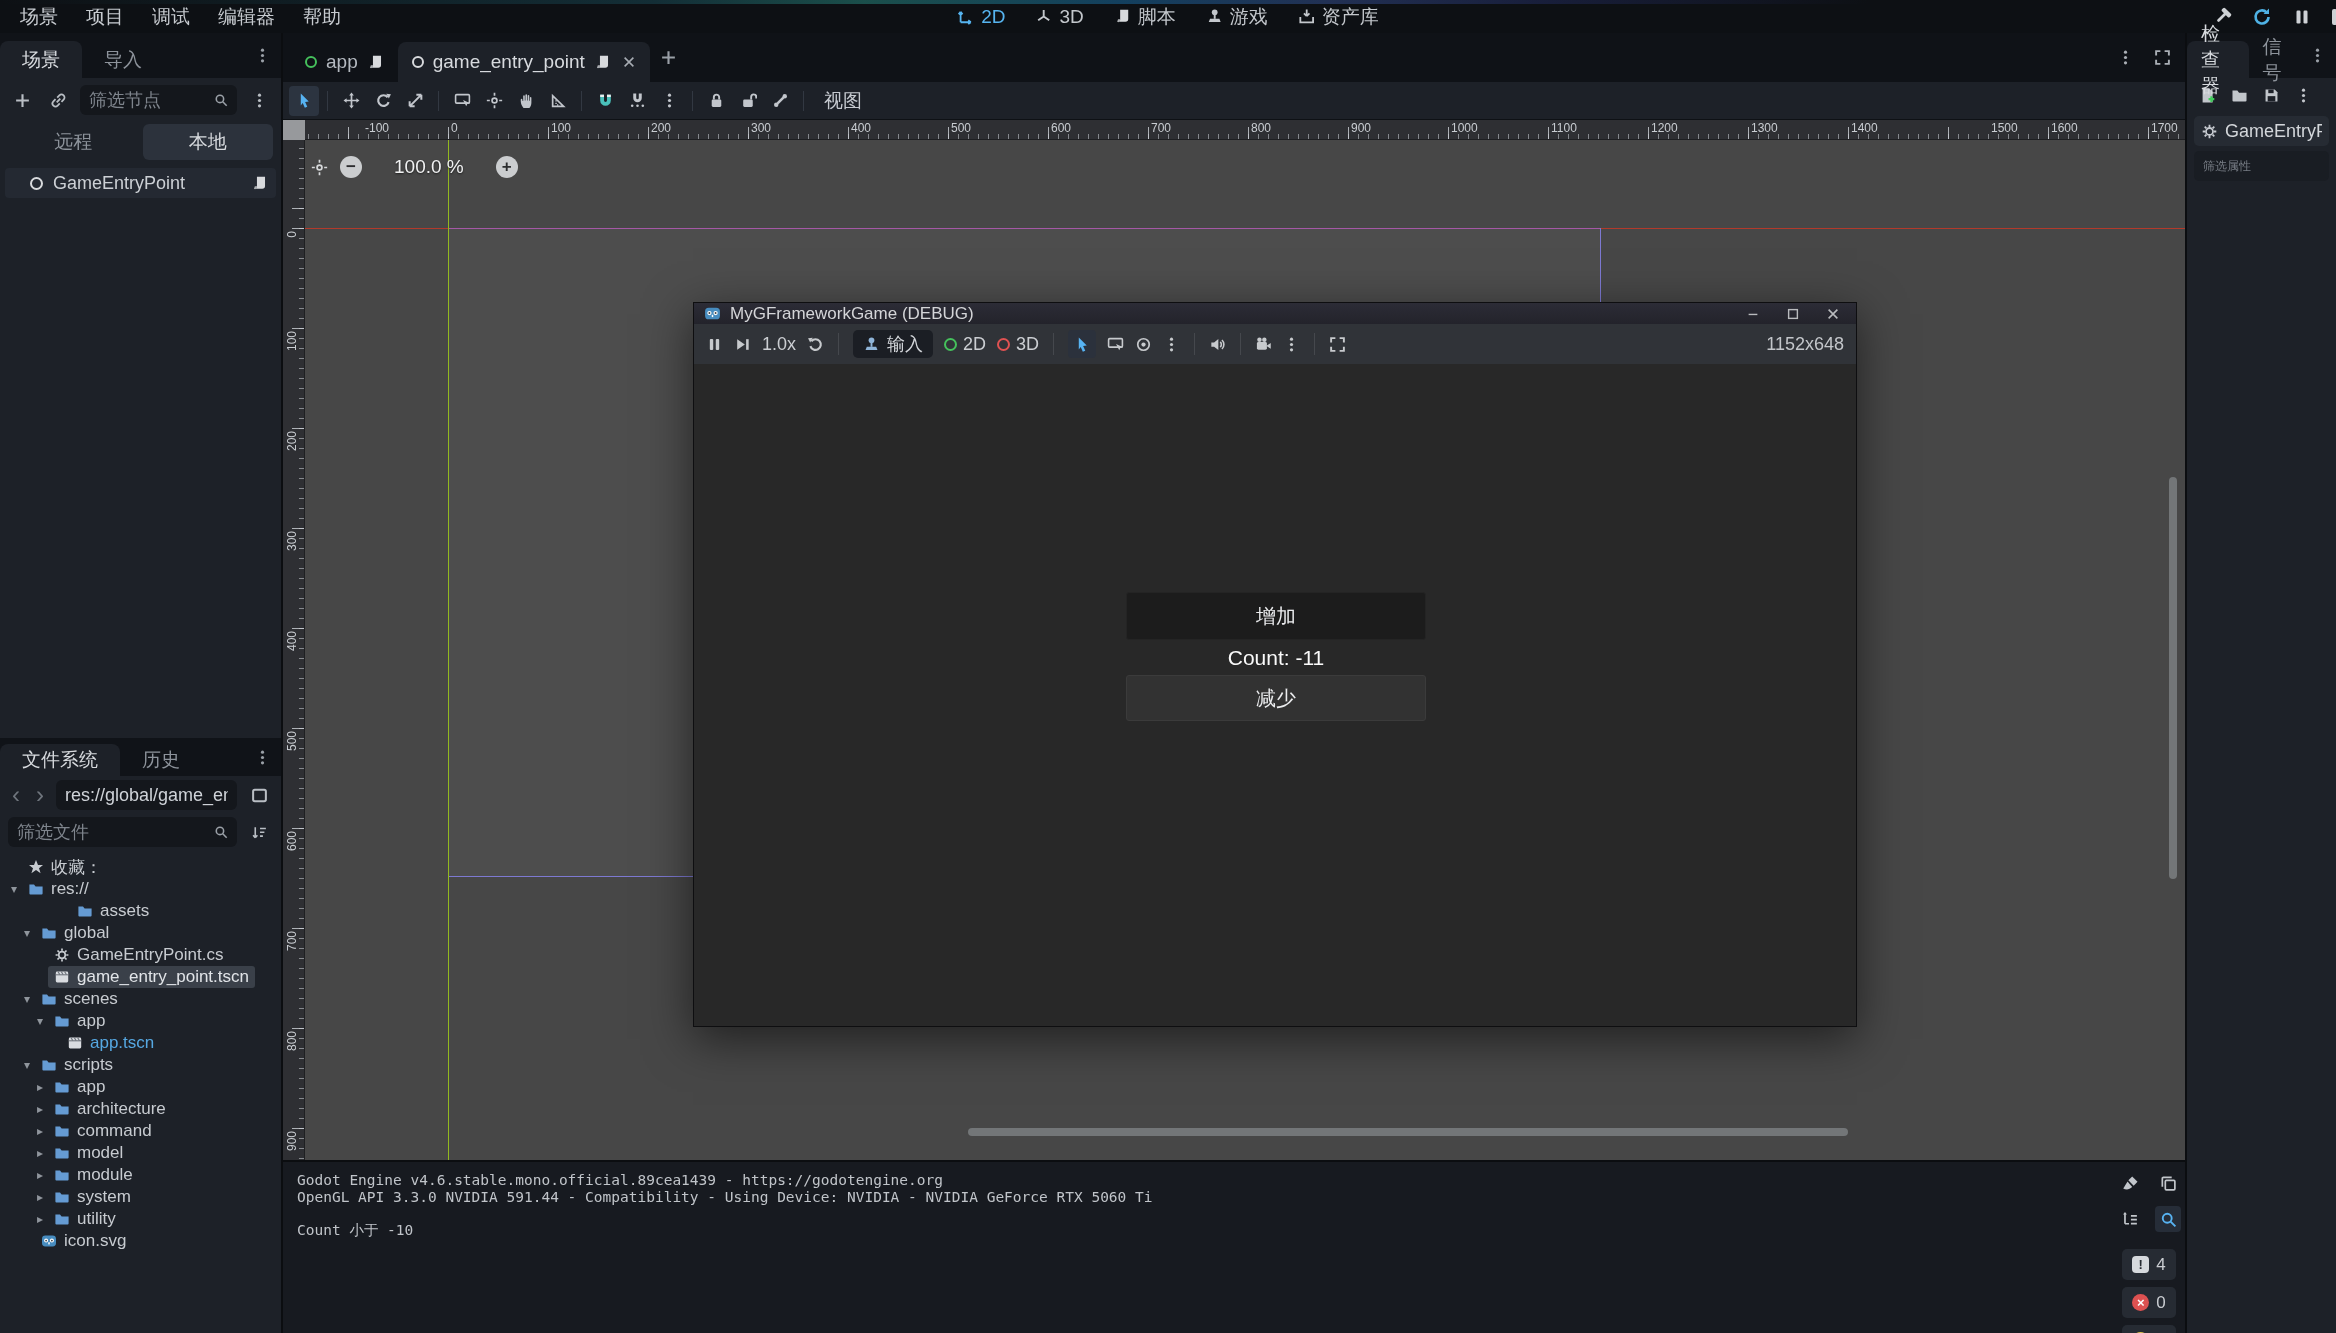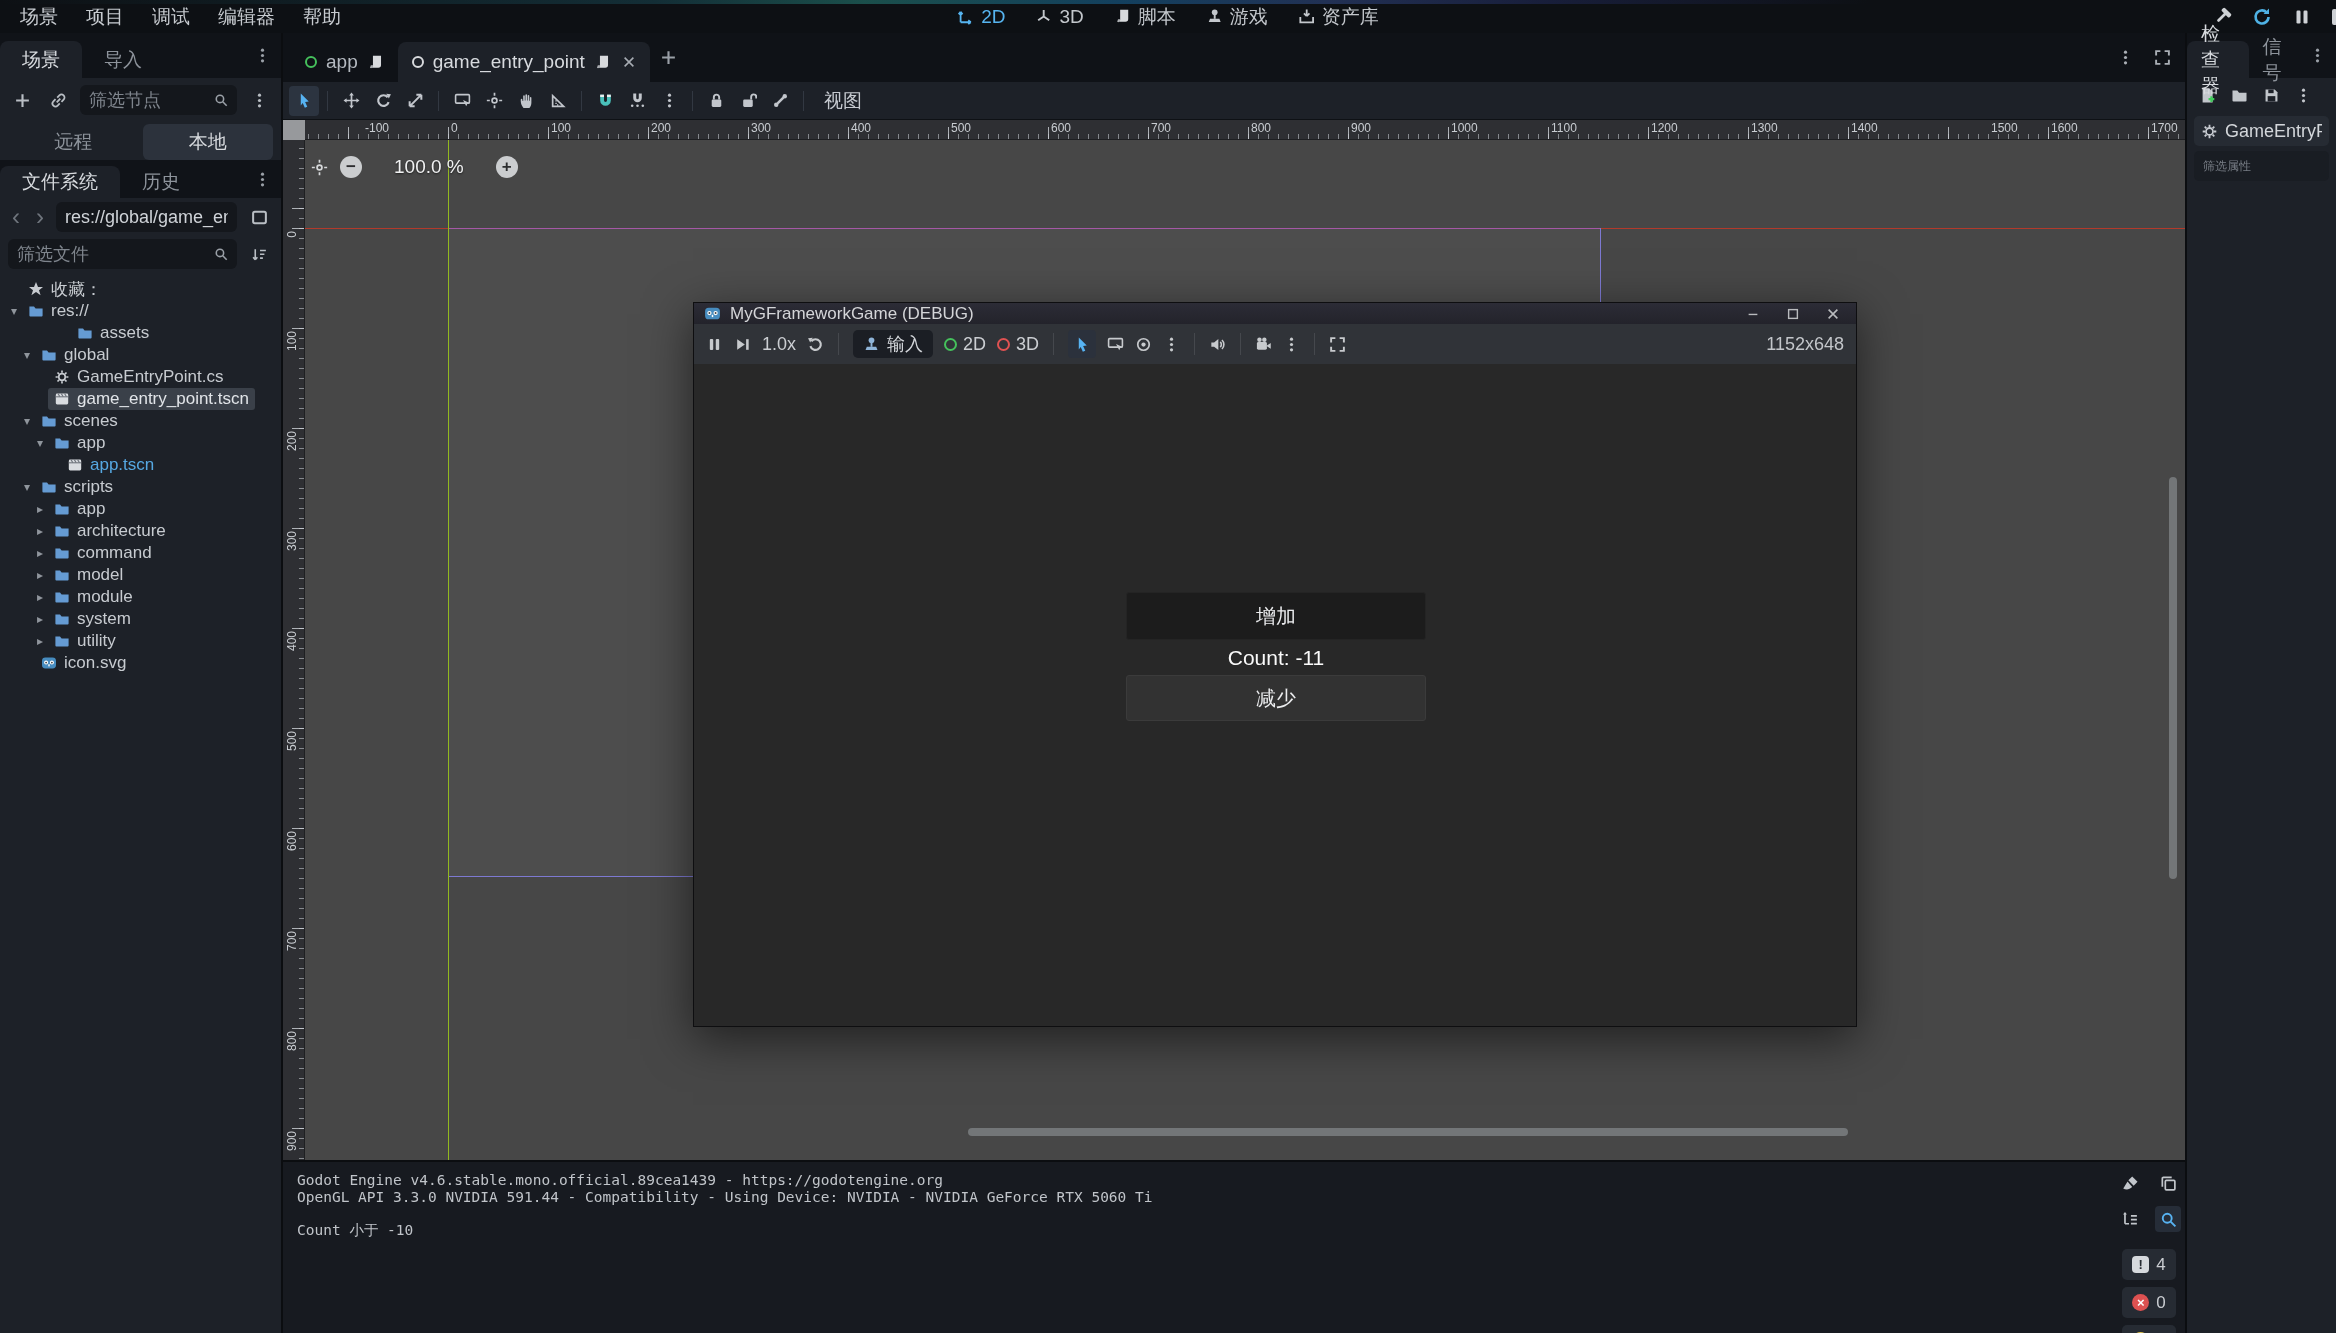--- a/index.html
+++ b/index.html
@@ -277,20 +277,32 @@
               <circle cx="8" cy="3" r="1.5" fill="currentColor"></circle>
               <circle cx="8" cy="8" r="1.5" fill="currentColor"></circle>
               <circle cx="8" cy="13" r="1.5" fill="currentColor"></circle>
             </svg>
           </span>
       </div>
       <div class="toggle-row">
         <div class="toggle">远程</div>
         <div class="toggle active">本地</div>
       </div>
+      <div class="scene-tree">
+        <div class="node-row">
+          <span class="ring"></span>
+          <span class="lbl">GameEntryPoint</span>
+          <span class="icon">
+              <svg viewBox="0 0 16 16" xmlns="http://www.w3.org/2000/svg">
+                <path d="M5.6 1.6 H13.2 V10.4 a2.6 2.6 0 0 1 -2.6 2.6 H4.2 A2.4 2.4 0 0 0 5.6 10.8 Z" fill="#d8dadd"></path>
+                <path d="M2.8 13 a1.9 1.9 0 0 0 2.9-1.6 V10.6 H3.6 Z" fill="#aeb1b5"></path>
+              </svg>
+            </span>
+        </div>
+      </div>
 
       <div class="fs">
         <div class="tabbar" style="height:38px">
           <div class="dtab active" style="height:32px">文件系统</div>
           <div class="dtab" style="height:32px">历史</div>
           <span class="tab-dots icon">
               <svg viewBox="0 0 16 16" xmlns="http://www.w3.org/2000/svg">
                 <circle cx="8" cy="3" r="1.5" fill="currentColor"></circle>
                 <circle cx="8" cy="8" r="1.5" fill="currentColor"></circle>
                 <circle cx="8" cy="13" r="1.5" fill="currentColor"></circle>

